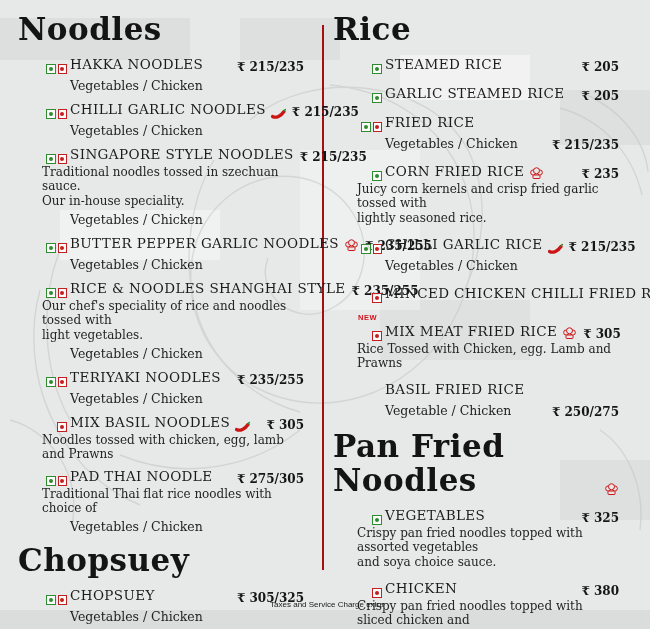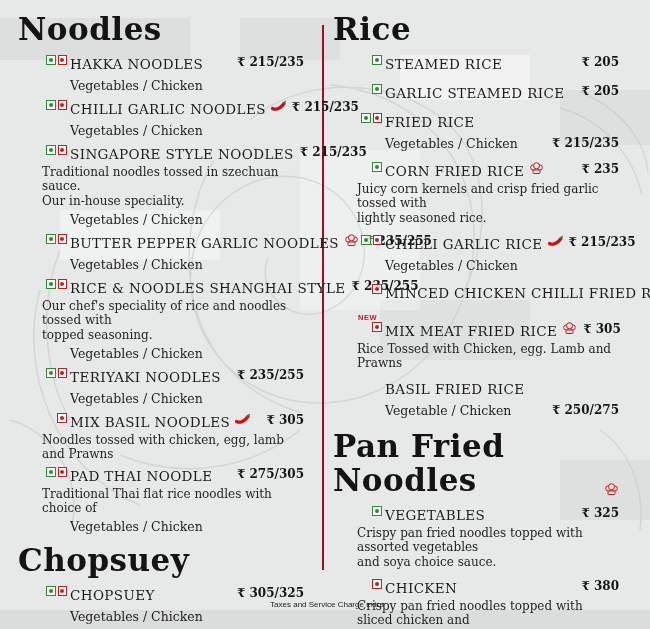--- a/index.html
+++ b/index.html
@@ -31,21 +31,21 @@
 
   .section-title{
     font-size:31px;font-weight:bold;letter-spacing:.5px;color:#141414;
     margin:8px 0 9px 0;display:flex;align-items:flex-end;gap:4px;
     font-family:"DejaVu Serif",serif;line-height:34px;
   }
   .col .section-title:first-child{margin-top:6px;}
 
   .item{margin-bottom:10px;}
   .col-left .item{margin-bottom:6px;}
-  .row{display:flex;align-items:flex-start;padding-left:28px;}
+  .row{display:flex;align-items:flex-end;padding-left:28px;}
   .inds{display:inline-flex;gap:2px;flex:0 0 24px;width:24px;justify-content:flex-end;padding-right:3px;box-sizing:border-box;}
   .ind{width:10px;height:10px;border:1px solid;display:inline-flex;align-items:center;justify-content:center;background:rgba(255,255,255,.85);box-sizing:border-box;}
   .ind::after{content:"";width:4px;height:4px;border-radius:50%;}
   .ind.veg{border-color:var(--veg-green,#2e8b2e);}
   .ind.veg::after{background:var(--veg-green,#2e8b2e);}
   .ind.nonveg{border-color:var(--nonveg-red,#c41e1e);}
   .ind.nonveg::after{background:var(--nonveg-red,#c41e1e);}
 
   .iname{font-size:13.5px;letter-spacing:.4px;line-height:19px;white-space:nowrap;color:#1c1c1c;}
   .nicon{margin-left:5px;display:inline-flex;align-items:center;}
@@ -169,21 +169,21 @@
       <div class="item">
         <div class="row name-row">
           <span class="inds">
             <span class="ind veg"></span>
             <span class="ind nonveg"></span>
           </span>
           <span class="iname">RICE &amp; NOODLES SHANGHAI STYLE</span>
           <span class="price">₹ 235/255</span>
         </div>
         <div class="desc">Our chef's speciality of rice and noodles tossed with</div>
-        <div class="desc">topped seasoning.</div>
+        <div class="desc">light vegetables.</div>
         <div class="row variant-row">
           <span class="variant">Vegetables / Chicken</span>
         </div>
       </div>
       <div class="item">
         <div class="row name-row">
           <span class="inds">
             <span class="ind veg"></span>
             <span class="ind nonveg"></span>
           </span>

